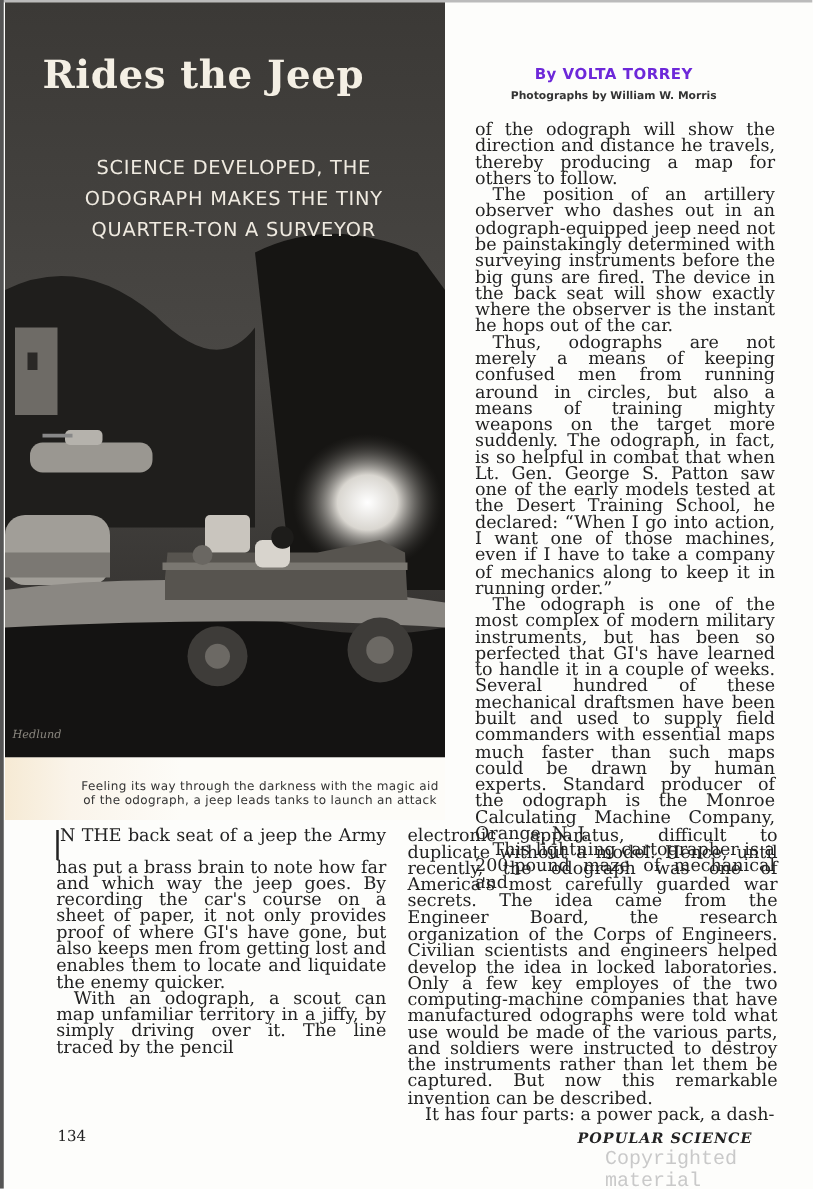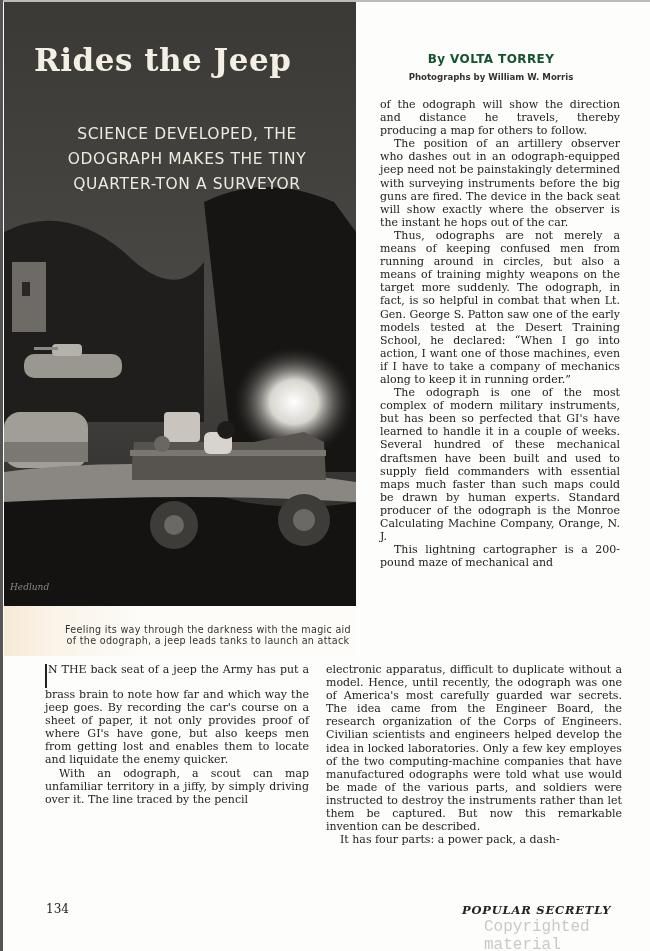--- a/index.html
+++ b/index.html
@@ -33,29 +33,29 @@
       position: absolute; left: 4px; top: 606px; width: 352px; height: 50px;
       background: linear-gradient(90deg, #f6ead4 0%, #faf4ea 15%, #fdfcf8 40%);
     }
     .caption {
       position: absolute; left: 58px; top: 624px; width: 300px;
       font-family: "DejaVu Sans", sans-serif; font-size: 9.6px; line-height: 11px;
       color: #333; letter-spacing: 0.3px; text-align: center;
     }
     .byline {
       position: absolute; left: 370px; top: 52px; width: 242px; text-align: center;
-      font-family: "DejaVu Sans", sans-serif; font-weight: bold; font-size: 12px; color: #14532d;
+      font-family: "DejaVu Sans", sans-serif; font-weight: bold; font-size: 12px; color: #6d28d9;
       letter-spacing: 0.4px;
     }
     .photo-credit {
       position: absolute; left: 370px; top: 72px; width: 242px; text-align: center;
       font-family: "DejaVu Sans", sans-serif; font-weight: bold; font-size: 8.6px; color: #333;
     }
     .col {
-      position: absolute; font-size: 11px; line-height: 13.1px; text-align: justify;
+      position: absolute; font-size: 14px; line-height: 13.1px; text-align: justify;
       color: #222;
     }
     .col p { margin: 0; text-indent: 14px; }
     .col p.noindent { text-indent: 0; }
     .col-right-top { left: 380px; top: 98px; width: 240px; }
     .col-left { left: 45px; top: 663px; width: 264px; }
     .col-right-bottom { left: 326px; top: 663px; width: 296px; }
     .dropcap-bar {
       display: inline-block; width: 2px; height: 24px; background: #222;
       vertical-align: top; margin-right: 1px; margin-top: 1px;
@@ -152,14 +152,14 @@
   <p class="noindent"><span class="dropcap-bar"></span><span>N THE back seat of a jeep the Army has put a brass brain to note how far and which way the jeep goes. By recording the car's course on a sheet of paper, it not only provides proof of where GI's have gone, but also keeps men from getting lost and enables them to locate and liquidate the enemy quicker.</span></p>
   <p>With an odograph, a scout can map unfamiliar territory in a jiffy, by simply driving over it. The line traced by the pencil</p>
 </div>
 
 <div class="col col-right-bottom">
   <p class="noindent">electronic apparatus, difficult to duplicate without a model. Hence, until recently, the odograph was one of America's most carefully guarded war secrets. The idea came from the Engineer Board, the research organization of the Corps of Engineers. Civilian scientists and engineers helped develop the idea in locked laboratories. Only a few key employes of the two computing-machine companies that have manufactured odographs were told what use would be made of the various parts, and soldiers were instructed to destroy the instruments rather than let them be captured. But now this remarkable invention can be described.</p>
   <p>It has four parts: a power pack, a dash-</p>
 </div>
 
 <div class="folio">134</div>
-<div class="magazine">POPULAR SECRETLY</div>
+<div class="magazine">POPULAR SCIENCE</div>
 <div class="watermark">Copyrighted material</div>
 
 </body></html>

